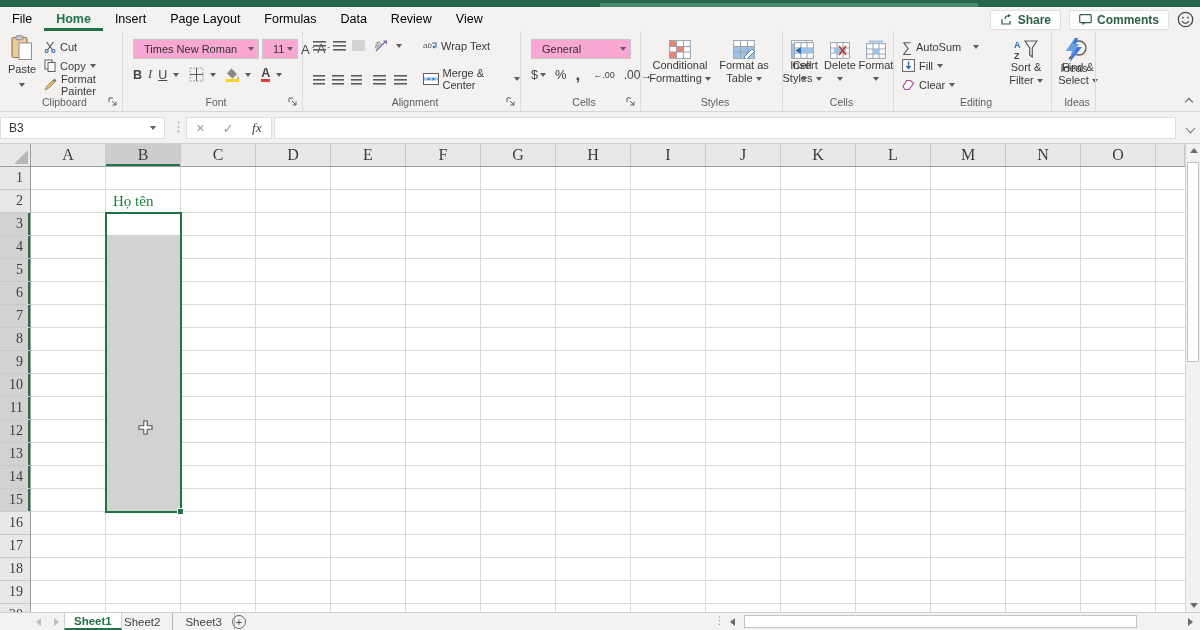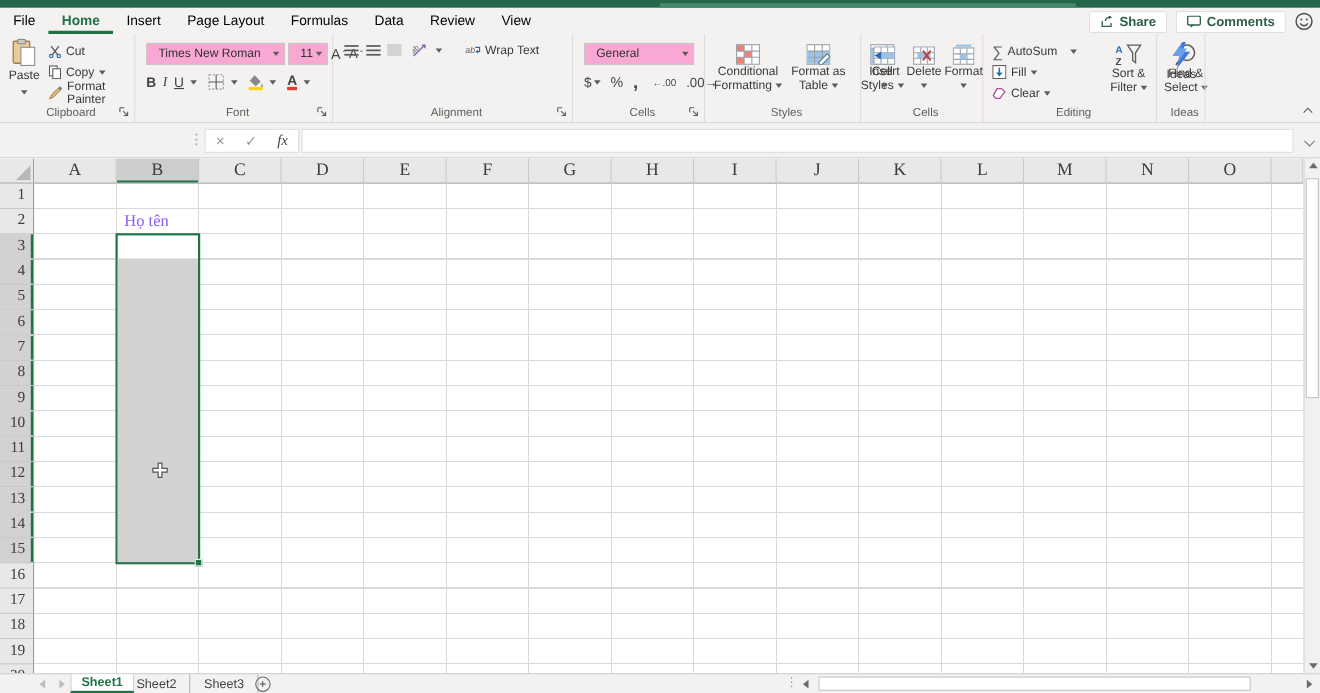--- a/index.html
+++ b/index.html
@@ -84,21 +84,21 @@
   .col-headers { position:absolute; left:31px; top:0; width:1154px; height:23px; display:flex; border-bottom:1px solid #9f9f9f; background:#e8e8e8; }
   .col-hdr { width:75px; flex:0 0 75px; text-align:center; line-height:22px; font-family:"Liberation Serif", serif; font-size:16px; color:#3c3c3c; border-right:1px solid #c9c9c9; }
   .col-hdr:nth-child(2) { background:#cdcdcd; box-shadow:inset 0 -2px 0 #217346; }
   .col-partial { flex:1 1 auto; }
   .row-headers { position:absolute; left:0; top:23px; width:31px; height:445px; background:#e8e8e8; border-right:1px solid #9f9f9f; }
   .row-hdr { height:23px; text-align:right; padding-right:7px; line-height:22px; font-family:"Liberation Serif", serif; font-size:14px; color:#3c3c3c; border-bottom:1px solid #c9c9c9; }
   .row-hdr:nth-child(n+3):nth-child(-n+15) { background:#d2d2d2; box-shadow:inset -2px 0 0 #217346; }
   .cells { position:absolute; left:31px; top:23px; width:1154px; height:445px;
            background-image:repeating-linear-gradient(to right, transparent 0 74px, #d9d9d9 74px 75px),
                             repeating-linear-gradient(to bottom, transparent 0 22px, #d9d9d9 22px 23px); }
-  .cell-b2 { position:absolute; left:110px; top:46px; height:23px; line-height:22px; padding-left:3px; font-family:"Liberation Serif", serif; font-size:15px; color:#8b5cf6; }
+  .cell-b2 { position:absolute; left:110px; top:46px; height:23px; line-height:22px; padding-left:3px; font-family:"Liberation Serif", serif; font-size:15px; color:#15803d; }
   .selection { position:absolute; left:105px; top:68px; width:77px; height:301px; border:2px solid #217346; background:#fff; }
   .selection-fill { position:absolute; left:0; right:0; top:21px; bottom:0; background:#d2d2d2; }
   .fill-handle { position:absolute; right:-4px; bottom:-4px; width:7px; height:7px; background:#217346; border:1px solid #fff; }
   .cursor-plus { position:absolute; left:138px; top:276px; }
 
   
   .vscroll { position:absolute; left:1185px; top:144px; width:15px; height:468px; background:#f1f1f1; border-left:1px solid #d4d4d4; }
   .vs-up { position:absolute; top:4px; left:4px; width:0; height:0; border-left:4px solid transparent; border-right:4px solid transparent; border-bottom:5px solid #6a6a6a; }
   .vs-down { position:absolute; bottom:4px; left:4px; width:0; height:0; border-left:4px solid transparent; border-right:4px solid transparent; border-top:5px solid #6a6a6a; }
   .vs-thumb { position:absolute; left:1px; right:1px; top:18px; height:200px; background:#fff; border:1px solid #c3c3c3; }
@@ -283,20 +283,38 @@
           <span class="icon">
             <svg width="14" height="12" viewBox="0 0 14 12">
                 <text x="0" y="8" font-size="8" fill="#5f5d5b" font-style="italic">ab</text>
                 <path d="M9 3h4v4h-3" fill="none" stroke="#2b6cb0" stroke-width="1.1"></path>
                 <path d="M11.5 5.3L9.3 7l2.2 1.7z" fill="#2b6cb0"></path>
               </svg>
           </span>
           <span>Wrap Text</span>
         </span>
       </div>
+      <div class="al-row2">
+        <span class="lines3"></span>
+        <span class="lines3"></span>
+        <span class="lines3"></span>
+        <span class="lines3" style="margin-left:4px;width:15px;"></span>
+        <span class="lines3" style="width:15px;"></span>
+        <span class="txtbtn" style="margin-left:8px;">
+          <span class="icon">
+            <svg width="16" height="12" viewBox="0 0 16 12">
+                <rect x="0.5" y="0.5" width="15" height="11" fill="#fff" stroke="#5f5d5b"></rect>
+                <rect x="1" y="4.5" width="14" height="3" fill="#9cc3e5"></rect>
+                <path d="M4 6L6.5 4.5v3zM12 6L9.5 4.5v3z" fill="#2b6cb0"></path>
+              </svg>
+          </span>
+          <span>Merge &amp; Center</span>
+          <span class="dd"></span>
+        </span>
+      </div>
       <div class="grp-label">Alignment</div>
       <span class="launcher icon">
         <svg width="10" height="10" viewBox="0 0 10 10">
             <path d="M1 1h4M1 1v4" stroke="#5f5d5b" fill="none"></path>
             <path d="M4 4l4 4M8 4.5V8H4.5" stroke="#5f5d5b" fill="none"></path>
           </svg>
       </span>
     </div>
 
     <div class="grp" style="left:521px;width:120px;">
@@ -492,20 +510,24 @@
           </div>
         <div>Ideas</div>
       </div>
       <div class="grp-label">Ideas</div>
     </div>
 
     <span class="chev-up" style="position:absolute;right:8px;bottom:6px;"></span>
   </div>
 
   <div class="formula-row">
+    <div class="namebox">
+      <span>B3</span>
+      <span class="dd"></span>
+    </div>
     <span class="fx-dots">⋮</span>
     <div class="fxbar">
       <span class="fxx">×</span>
       <span class="fxck">✓</span>
       <span class="fxfx">fx</span>
     </div>
     <div class="formula-input">
       <span></span>
     </div>
     <span class="formula-chev"></span>

